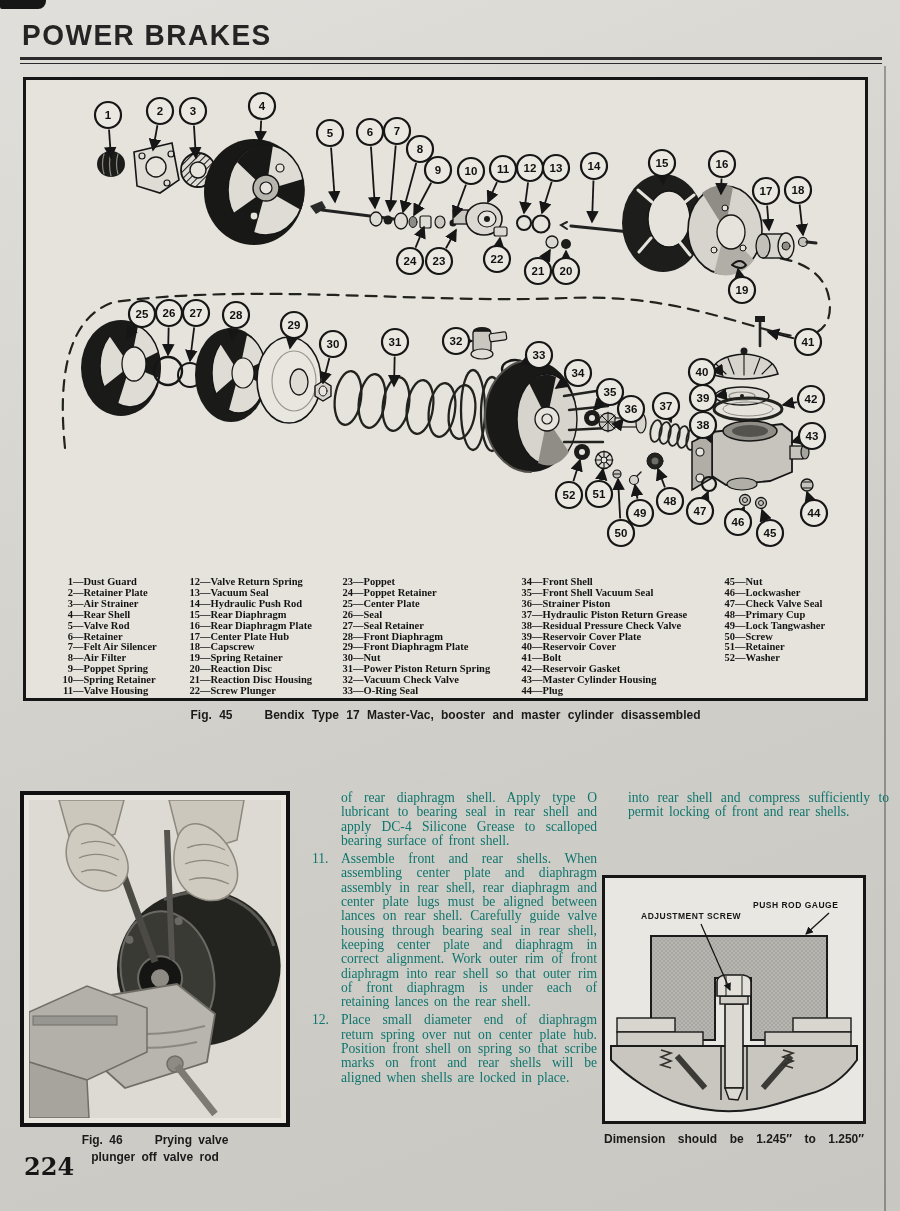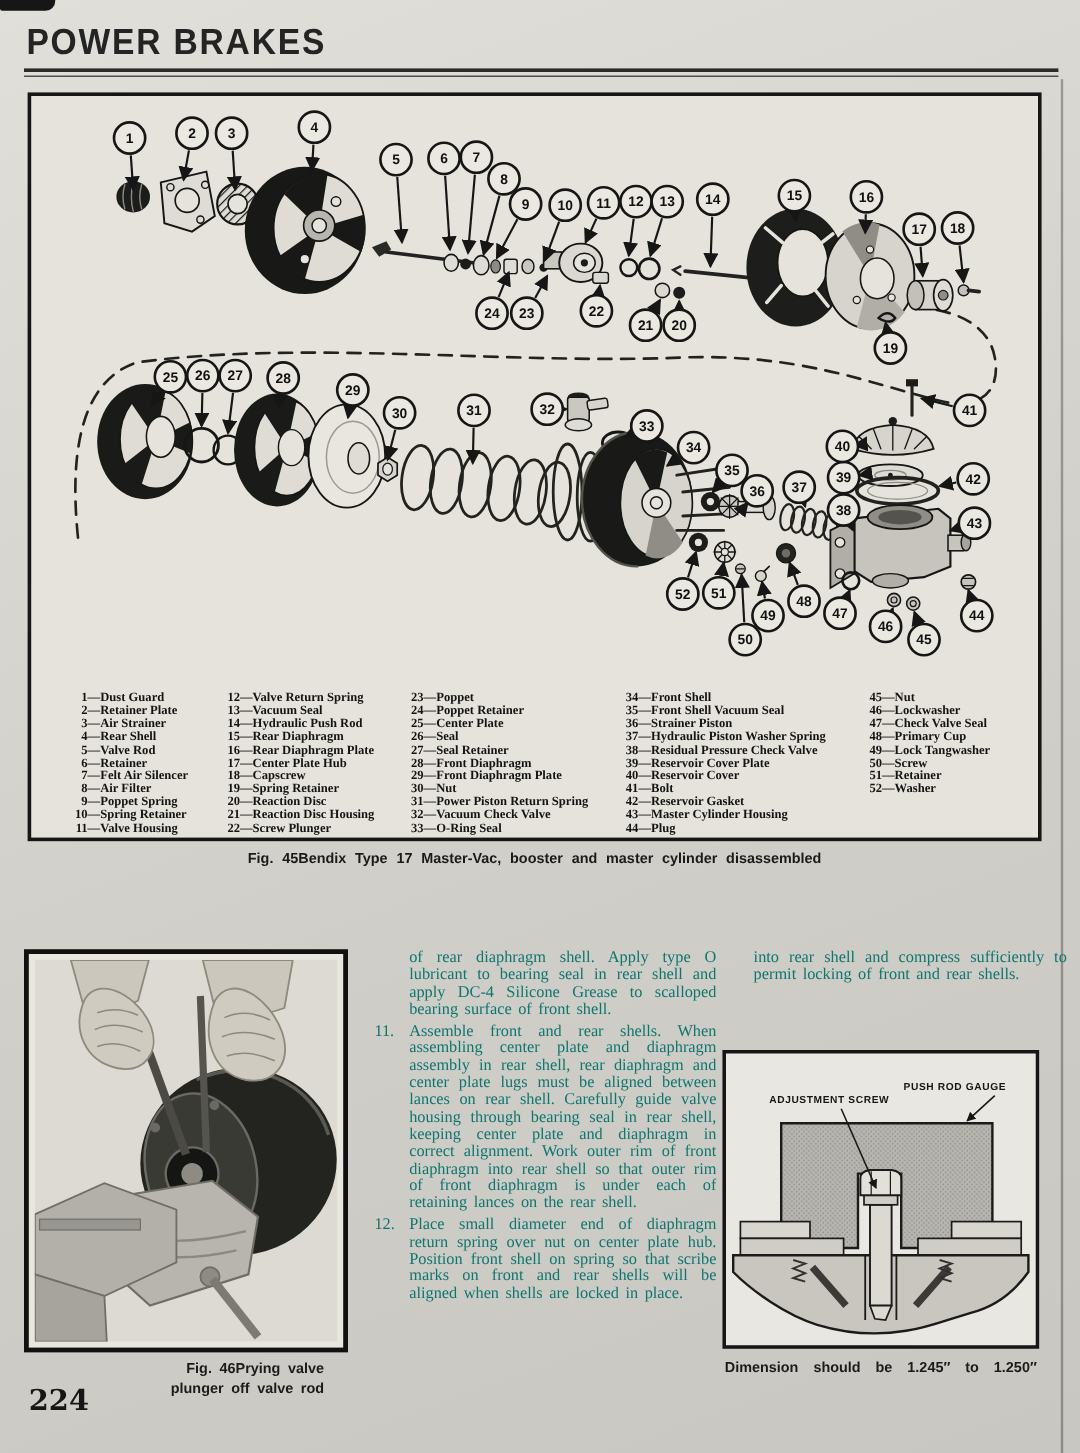--- a/index.html
+++ b/index.html
@@ -26,34 +26,34 @@
   .parts-col{position:absolute;top:0;margin:0;padding:0;list-style:none;white-space:nowrap;
     font-family:"Liberation Serif",serif;font-weight:700;font-size:10.5px;line-height:10.9px;color:#141414}
   .parts-col:nth-child(1){left:32px}
   .parts-col:nth-child(2){left:159px}
   .parts-col:nth-child(3){left:312px}
   .parts-col:nth-child(4){left:491px}
   .parts-col:nth-child(5){left:694px}
   .pn{display:inline-block;min-width:15px;text-align:right}
 
   #fig45-caption{left:23px;top:708px;width:845px;text-align:center;font-weight:bold;font-size:12px;word-spacing:4px;color:#1a1a1a}
-  .caplabel{margin-right:0}
+  .caplabel{margin-right:32px}
 
   
   .bodytext{font-family:"Liberation Serif",serif;font-size:13.6px;line-height:14.3px;text-align:justify;color:#0f766e;word-spacing:2px}
   #middle-col{left:312px;top:791px;width:285px;max-height:385px;overflow:hidden}
   #right-col{left:612px;top:791px;width:277px;max-height:70px;overflow:hidden}
   .para{position:relative;padding-left:29px;margin:0 0 4px 0}
   .pnum{position:absolute;left:0;top:0}
   .rpara{padding-left:16px}
 
   
   #fig46-figure{left:20px;top:791px;width:270px;height:336px;border:4px solid #111;background:#e8e6df;box-sizing:border-box;padding:5px}
   #fig46-figure svg{display:block}
-  #fig46-caption{left:40px;top:1132px;width:230px;text-align:right;font-weight:bold;font-size:12px;line-height:17px;word-spacing:3px}
+  #fig46-caption{left:40px;top:1132px;width:230px;text-align:center;font-weight:bold;font-size:12px;line-height:17px;word-spacing:3px}
 
   #page-number{left:24px;top:1152px;font-family:"DejaVu Serif",serif;font-weight:bold;font-size:24px;color:#161616}
 
   
   #fig47-figure{left:602px;top:875px;width:264px;height:249px;border:3px solid #161616;background:#e9e7e1;box-sizing:border-box}
   #fig47-figure svg{display:block}
   #fig47-caption{left:604px;top:1131px;width:260px;font-weight:bold;font-size:12px;line-height:17px}
   #fig47-caption div{text-align:justify;text-align-last:justify}
   .fig47-label{font-family:"Liberation Sans",sans-serif;font-weight:bold;font-size:8.5px;letter-spacing:.5px;fill:#161616}
 </style>
@@ -475,21 +475,21 @@
         <li><span class="pn">29</span><span>—</span><span>Front Diaphragm Plate</span></li>
         <li><span class="pn">30</span><span>—</span><span>Nut</span></li>
         <li><span class="pn">31</span><span>—</span><span>Power Piston Return Spring</span></li>
         <li><span class="pn">32</span><span>—</span><span>Vacuum Check Valve</span></li>
         <li><span class="pn">33</span><span>—</span><span>O-Ring Seal</span></li>
       </ul>
       <ul class="parts-col">
         <li><span class="pn">34</span><span>—</span><span>Front Shell</span></li>
         <li><span class="pn">35</span><span>—</span><span>Front Shell Vacuum Seal</span></li>
         <li><span class="pn">36</span><span>—</span><span>Strainer Piston</span></li>
-        <li><span class="pn">37</span><span>—</span><span>Hydraulic Piston Washer Spring</span></li>
+        <li><span class="pn">37</span><span>—</span><span>Hydraulic Piston Return Grease</span></li>
         <li><span class="pn">38</span><span>—</span><span>Residual Pressure Check Valve</span></li>
         <li><span class="pn">39</span><span>—</span><span>Reservoir Cover Plate</span></li>
         <li><span class="pn">40</span><span>—</span><span>Reservoir Cover</span></li>
         <li><span class="pn">41</span><span>—</span><span>Bolt</span></li>
         <li><span class="pn">42</span><span>—</span><span>Reservoir Gasket</span></li>
         <li><span class="pn">43</span><span>—</span><span>Master Cylinder Housing</span></li>
         <li><span class="pn">44</span><span>—</span><span>Plug</span></li>
       </ul>
       <ul class="parts-col">
         <li><span class="pn">45</span><span>—</span><span>Nut</span></li>

